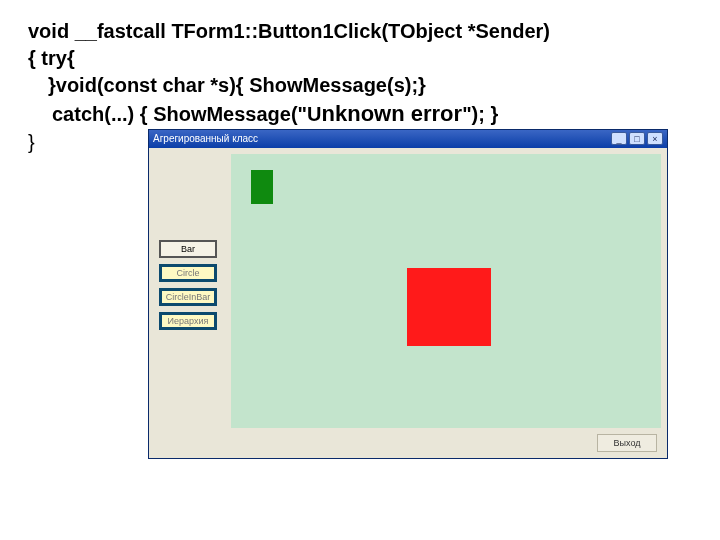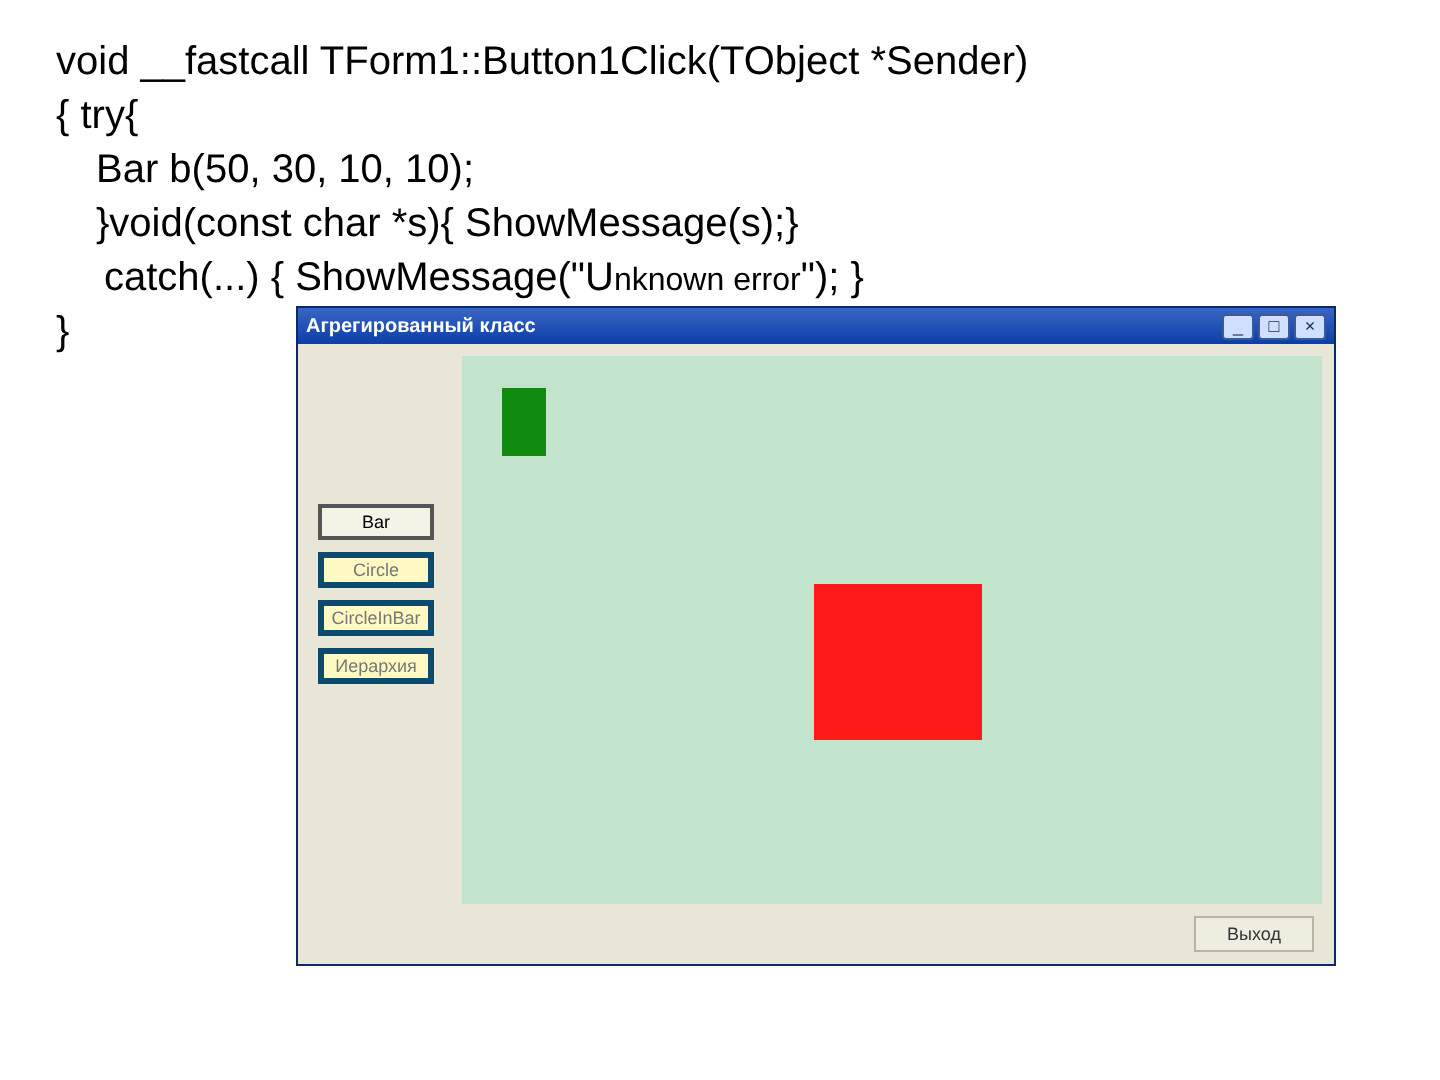--- a/index.html
+++ b/index.html
@@ -5,25 +5,25 @@
   * { box-sizing: border-box; }
   body {
     margin: 0;
     padding: 18px 28px;
     font-family: Arial, sans-serif;
     font-size: 20px;
     color: #000;
     background: #fff;
     width: 720px;
   }
-  .code-block { line-height: 1.35; }
+  .code-block { line-height: 1.35; font-weight: bold; }
   .code-line { white-space: pre; }
   .i1 { padding-left: 20px; }
   .i2 { padding-left: 24px; }
-  .smallpart { font-size: 16px; }
+  .smallpart { font-size: 22px; }
   .win-wrapper {
     display: flex;
     align-items: flex-start;
   }
   .brace-col {
     width: 120px;
     font-size: 20px;
     padding-top: 2px;
   }
   .app-window {
@@ -36,40 +36,40 @@
   }
   .titlebar {
     height: 18px;
     background: linear-gradient(#3a66c4, #0b3ea8);
     color: #fff;
     display: flex;
     align-items: center;
     padding: 0 4px;
     font-size: 10px;
   }
-  .titlebar .title { flex: 1; font-weight: bold; }
+  .titlebar .title { flex: 1; }
   .win-controls { display: flex; gap: 2px; }
   .win-btn {
     width: 16px; height: 13px;
     background: #cfe0ff;
     border: 1px solid #3a5a9a;
     border-radius: 2px;
     display: flex; align-items: center; justify-content: center;
     color: #1a2a5a;
     font-size: 9px;
   }
   .win-body {
     position: relative;
     height: calc(100% - 18px);
     background: #e9e6d8;
   }
   .side-buttons {
     position: absolute;
     left: 10px;
-    top: 80px;
+    top: 92px;
     width: 58px;
     display: flex;
     flex-direction: column;
     gap: 6px;
     text-align: center;
   }
   .side-btn {
     height: 18px;
     background: #fef9c3;
     border: 3px solid #0c4a6e;
@@ -114,21 +114,20 @@
     color: #333;
     display: flex; align-items: center; justify-content: center;
   }
 </style>
 </head>
 <body>
 
 <div class="code-block">
   <div class="code-line">void __fastcall TForm1::Button1Click(TObject *Sender)</div>
   <div class="code-line">{ try{</div>
-  <div class="code-line i1">Bar b(50, 30, 10, 10);</div>
   <div class="code-line i1">}void(const char *s){ ShowMessage(s);}</div>
   <div class="code-line i2"><span>catch(...) { ShowMessage("U</span><span class="smallpart">nknown error</span><span>"); }</span></div>
 </div>
 
 <div class="win-wrapper">
   <div class="brace-col">}</div>
 
   <div class="app-window">
     <div class="titlebar">
       <span class="title">Агрегированный класс</span>

